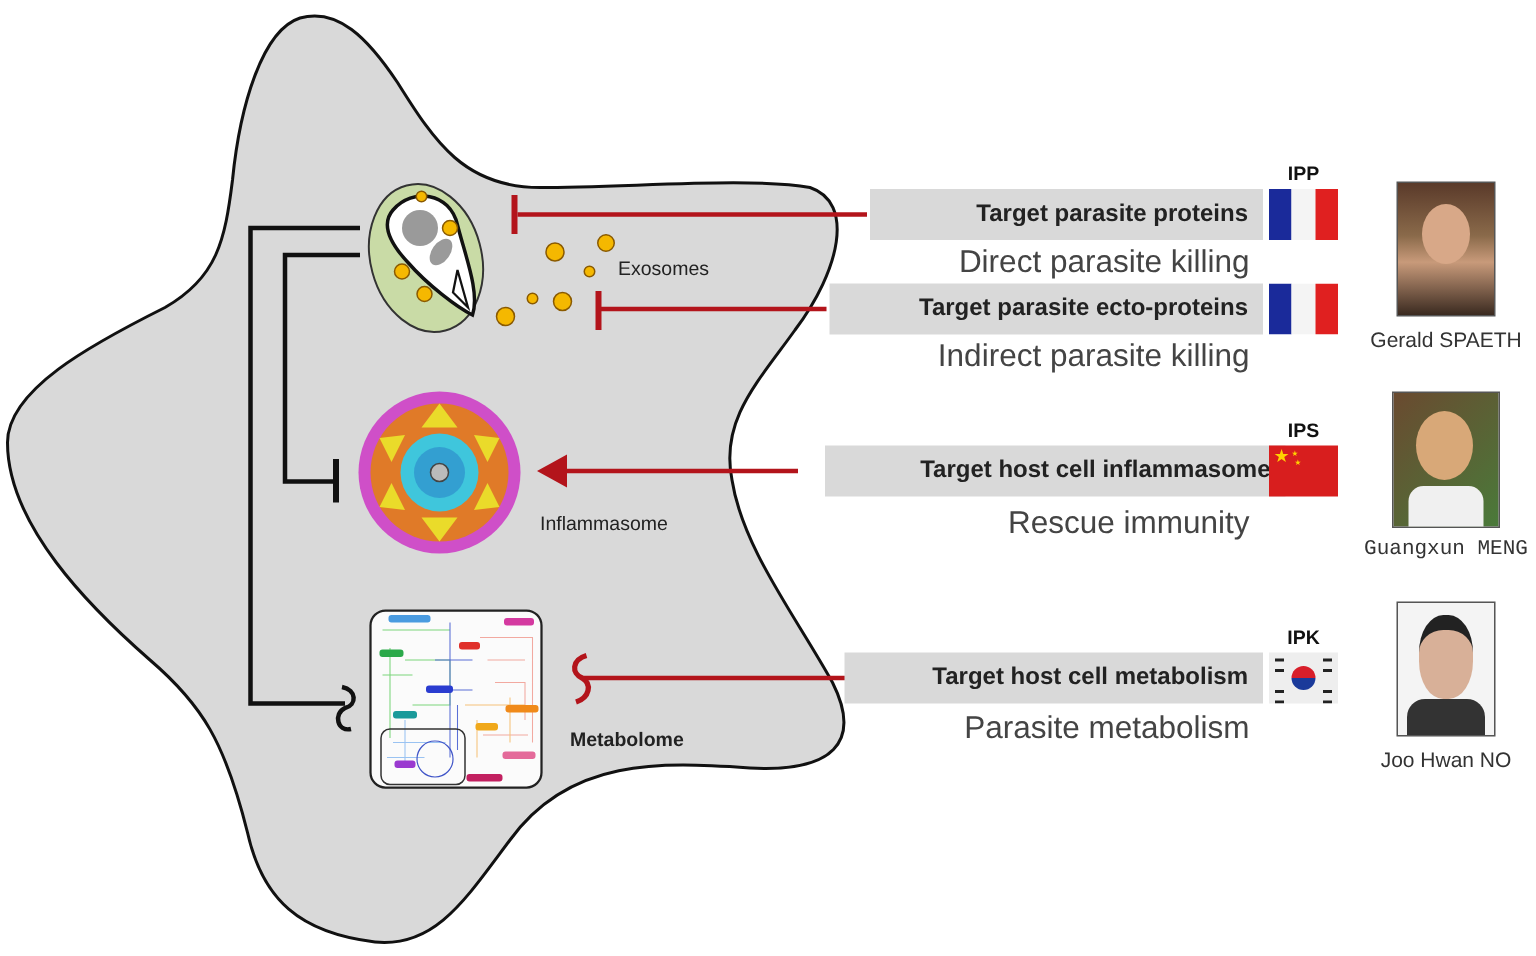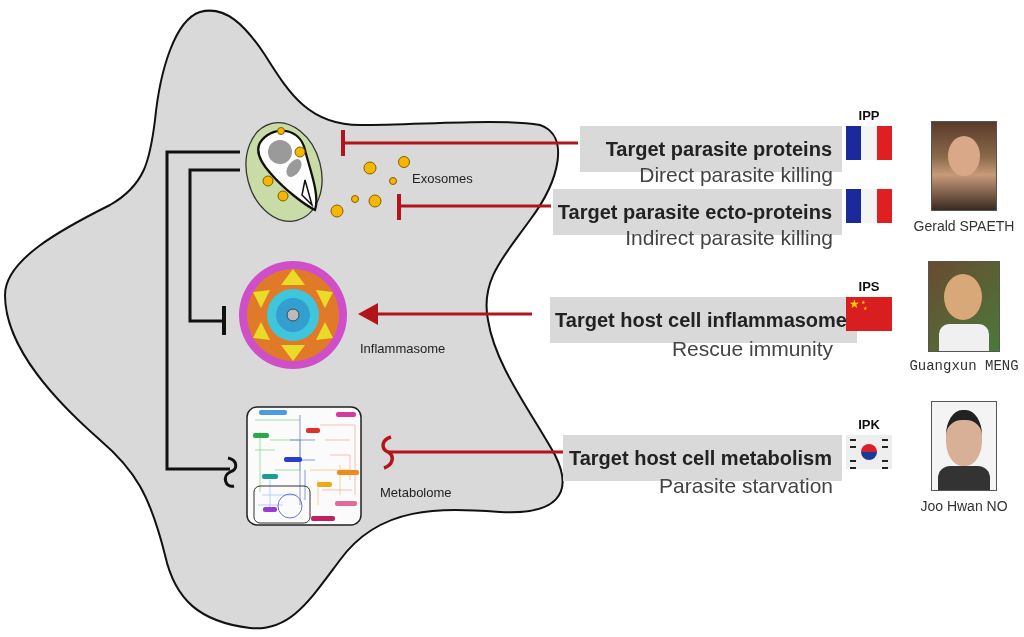--- a/index.html
+++ b/index.html
@@ -1,19 +1,19 @@
 <!DOCTYPE html>
 <html><head>
 <meta charset="utf-8">
 <style>
   html,body{margin:0;padding:0;background:#fff;}
   #stage{position:relative;width:1024px;height:637px;overflow:hidden;background:#fff;font-family:"Liberation Sans",sans-serif;}
   svg#cell{position:absolute;left:0;top:0;}
   .lbl{position:absolute;font-size:13px;color:#222;font-family:"Liberation Sans",sans-serif;}
-  .bar{position:absolute;background:#d9d9d9;height:46px;display:flex;align-items:center;justify-content:flex-end;padding-right:10px;box-sizing:border-box;font-size:20px;font-weight:bold;color:#222;}
+  .bar{position:absolute;background:#d9d9d9;height:34px;display:flex;align-items:center;justify-content:flex-end;padding-right:10px;box-sizing:border-box;font-size:16px;font-weight:bold;color:#222;}
   .sub{position:absolute;font-size:21px;color:#444;text-align:right;}
   .inst{position:absolute;font-size:13px;color:#111;font-weight:bold;text-align:center;width:46px;}
   .flag{position:absolute;width:46px;height:34px;overflow:hidden;}
   .photo{position:absolute;border:1px solid #555;overflow:hidden;}
   .pname{position:absolute;font-size:14px;color:#333;text-align:center;width:120px;}
 </style>
 </head>
 <body>
 
 <div id="stage">
@@ -94,21 +94,21 @@
 
     <line x1="372" y1="314" x2="532" y2="314" stroke="#b3141b" stroke-width="3"></line>
     <polygon points="358,314 378,303 378,325" fill="#b3141b"></polygon>
 
     <line x1="388" y1="452" x2="564" y2="452" stroke="#b3141b" stroke-width="3"></line>
     <path d="M391,437 C381,440 381,449 388,452 C395,456 393,465 384,468" fill="none" stroke="#b3141b" stroke-width="3.5"></path>
   </svg>
 
   <div class="lbl" style="left:412px;top:171px;">Exosomes</div>
   <div class="lbl" style="left:360px;top:341px;">Inflammasome</div>
-  <div class="lbl" style="left:380px;top:485px;">Metabolome</div>
+  <div class="lbl" style="left:380px;top:485px;font-weight:bold;">Metabolome</div>
 
   <div class="inst" style="left:846px;top:108px;">IPP</div>
   <div class="bar" style="left:580px;top:126px;width:262px;">Target parasite proteins</div>
   <div class="flag" style="left:846px;top:126px;">
     <div style="display:flex;width:100%;height:100%;">
         <div style="flex:1;background:#1a2a9a"></div>
         <div style="flex:1;background:#f4f4f4"></div>
         <div style="flex:1;background:#e02020"></div>
       </div>
   </div>
@@ -135,21 +135,21 @@
 
   <div class="inst" style="left:846px;top:417px;">IPK</div>
   <div class="bar" style="left:563px;top:435px;width:279px;">Target host cell metabolism</div>
   <div class="flag" style="left:846px;top:435px;background:#eee;">
     <div style="position:absolute;left:15px;top:9px;width:16px;height:16px;border-radius:50%;background:linear-gradient(#d81e2a 50%,#1a3a9a 50%);"></div>
     <div style="position:absolute;left:4px;top:4px;width:6px;height:5px;border-top:2px solid #222;border-bottom:2px solid #222;"></div>
     <div style="position:absolute;left:36px;top:25px;width:6px;height:5px;border-top:2px solid #222;border-bottom:2px solid #222;"></div>
     <div style="position:absolute;left:36px;top:4px;width:6px;height:5px;border-top:2px solid #222;border-bottom:2px solid #222;"></div>
     <div style="position:absolute;left:4px;top:25px;width:6px;height:5px;border-top:2px solid #222;border-bottom:2px solid #222;"></div>
   </div>
-  <div class="sub" style="left:560px;top:474px;width:273px;">Parasite starvation</div>
+  <div class="sub" style="left:560px;top:474px;width:273px;">Parasite metabolism</div>
 
   <div class="photo" style="left:931px;top:121px;width:64px;height:88px;background:linear-gradient(#5a3a2a,#8a6a4a 40%,#c89a7a 60%,#3a2a20);">
     <div style="position:absolute;left:16px;top:14px;width:32px;height:40px;border-radius:50%;background:#d8a888;"></div>
   </div>
   <div class="pname" style="left:904px;top:218px;">Gerald SPAETH</div>
 
   <div class="photo" style="left:928px;top:261px;width:70px;height:89px;background:linear-gradient(135deg,#6a4a30,#4a7a3a);">
     <div style="position:absolute;left:15px;top:12px;width:38px;height:46px;border-radius:50%;background:#d8a878;"></div>
     <div style="position:absolute;left:10px;top:62px;width:50px;height:30px;background:#f0f0f0;border-radius:10px 10px 0 0;"></div>
   </div>

